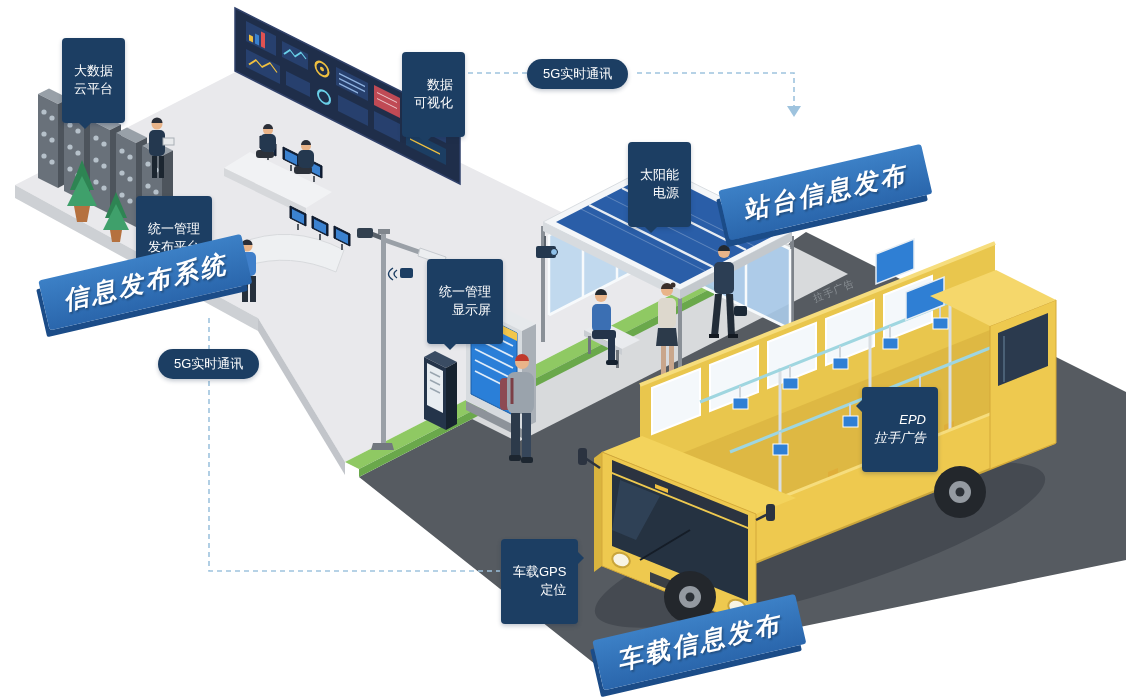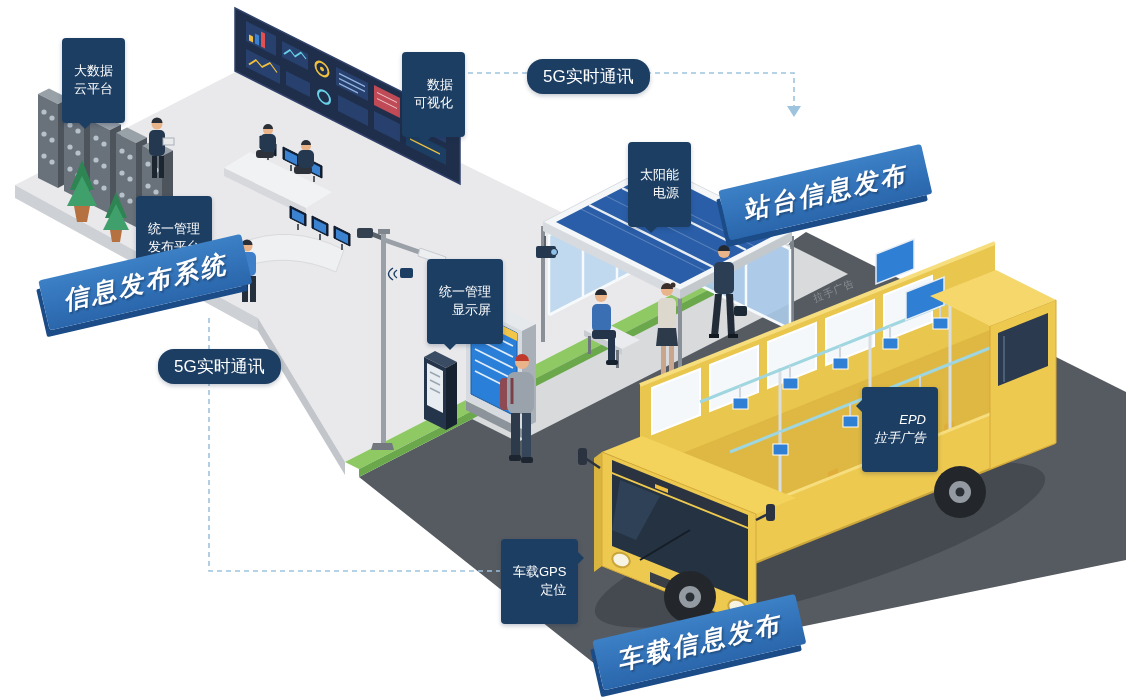--- a/index.html
+++ b/index.html
@@ -12,21 +12,21 @@
 
   
   .callout{
     position:absolute;background:var(--label-bg);color:#fff;
     font-size:13px;line-height:1.4;padding:6px 12px;border-radius:4px;
     text-align:right;white-space:pre-line;z-index:5;
     box-shadow:0 2px 4px rgba(20,40,70,.25);
   }
   .pill{
     position:absolute;background:var(--label-bg);color:#fff;
-    font-size:17px;padding:6px 16px;border-radius:16px;z-index:5;
+    font-size:13px;padding:6px 16px;border-radius:16px;z-index:5;
     box-shadow:0 2px 4px rgba(20,40,70,.25);white-space:nowrap;
   }
   .tri{position:absolute;width:0;height:0;border:7px solid transparent;}
   .tri-bottom{bottom:-13px;left:16px;border-top-color:var(--label-bg);}
   .tri-top{top:-13px;left:34px;border-bottom-color:var(--label-bg);}
   .tri-left{left:-13px;top:12px;border-right-color:var(--label-bg);}
   .tri-right{right:-13px;top:12px;border-left-color:var(--label-bg);}
 
   
   .banner{

